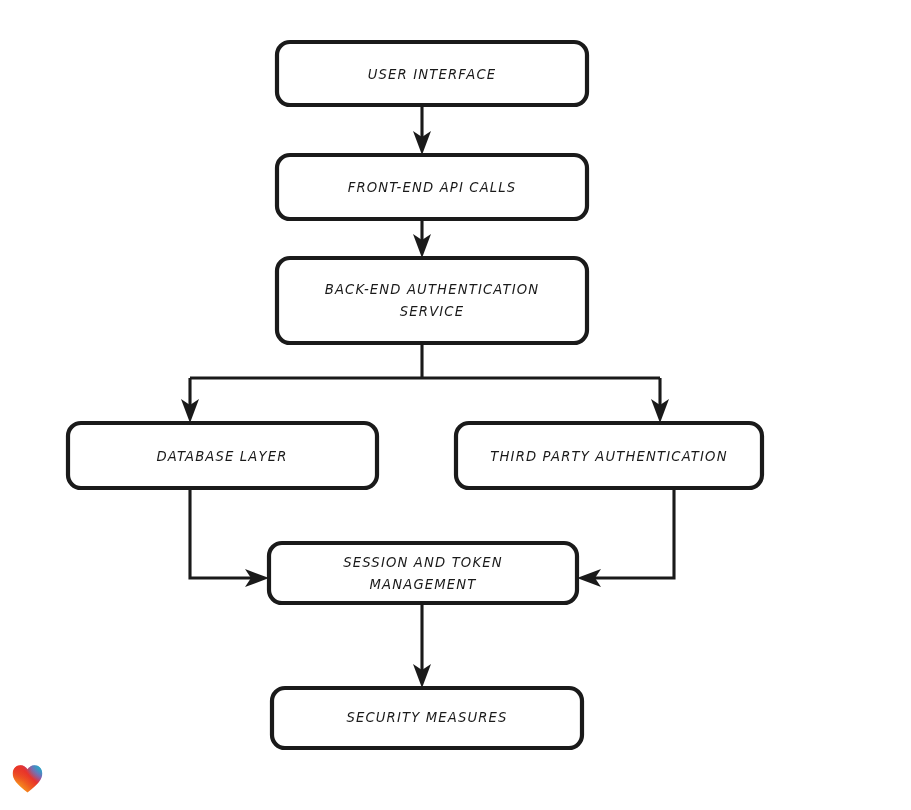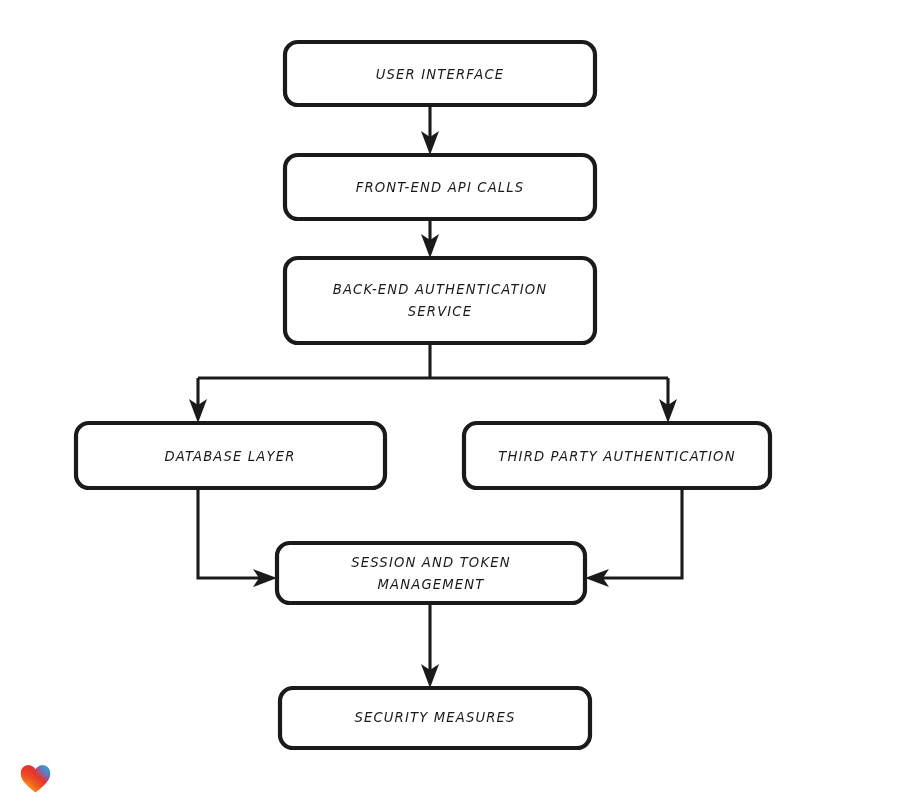--- a/index.html
+++ b/index.html
@@ -9,21 +9,21 @@
   }
   body {
     width: 911px;
     height: 810px;
     position: relative;
     overflow: hidden;
     font-family: "DejaVu Sans", sans-serif;
   }
   #canvas-root {
     position: absolute;
-    left: 12px; top: 0;
+    left: 4px; top: 0;
     width: 799px;
     height: 810px;
   }
   svg.flow {
     position: absolute;
     left: 0; top: 0;
     width: 911px;
     height: 810px;
     display: block;
   }

